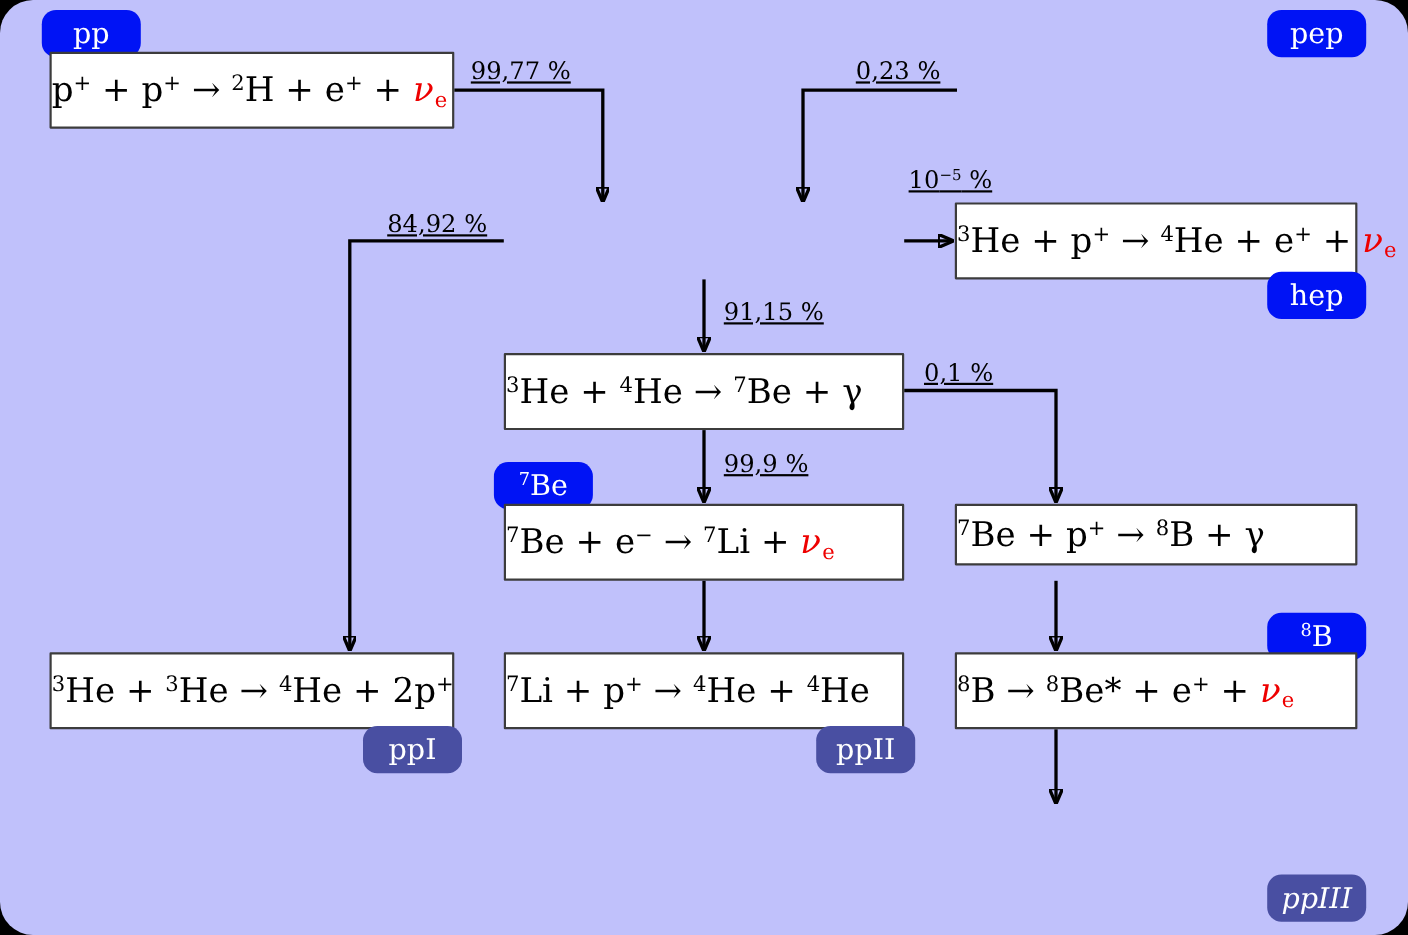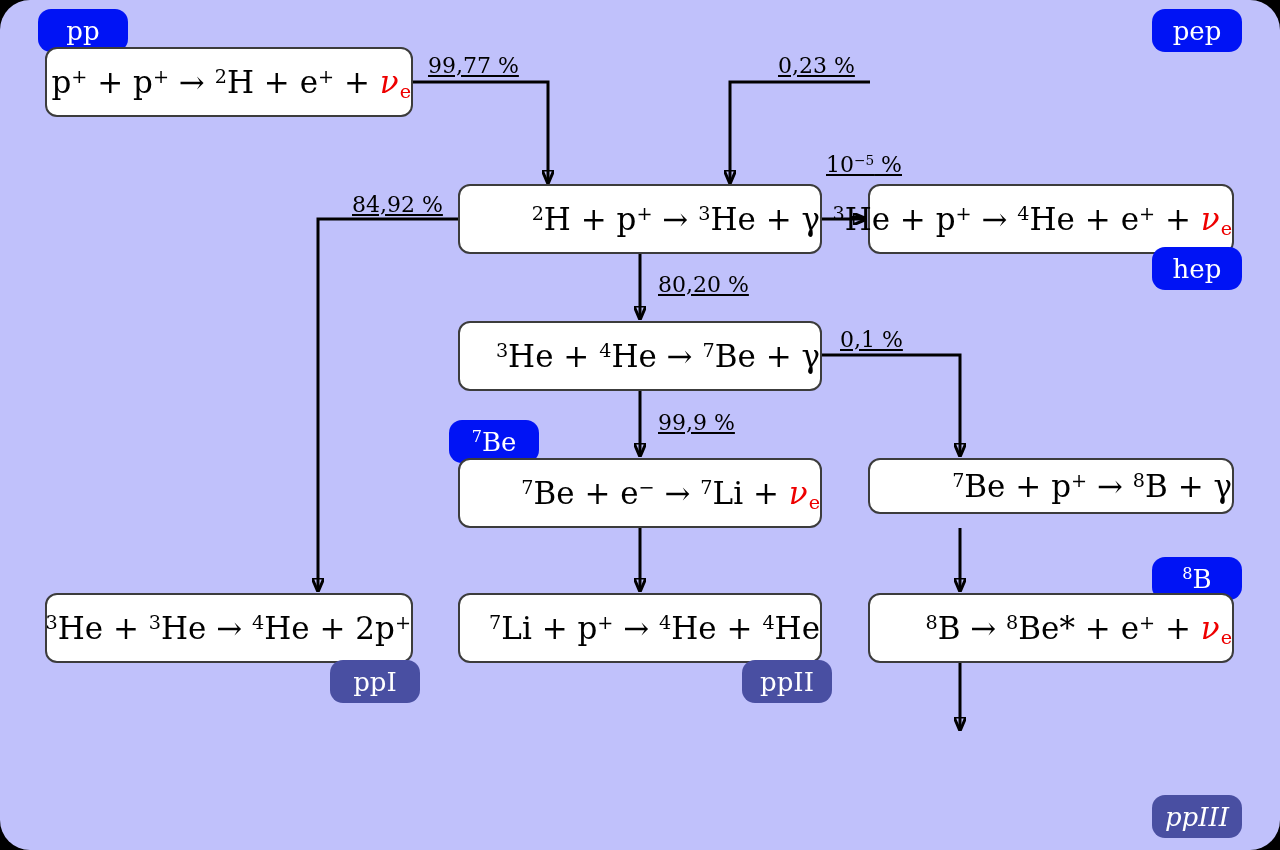--- a/index.html
+++ b/index.html
@@ -11,22 +11,22 @@
     overflow:hidden;
     font-family:"DejaVu Serif", serif;
     color:#000;
   }
   .arrows{position:absolute;left:0;top:0;z-index:1;}
   .arrows path{stroke:#000;stroke-width:3;fill:none;}
   .box{
     position:absolute;z-index:2;
     background:#ffffff;
     border:2px solid #3c3c3c;
-    border-radius:12px;
-    display:flex;align-items:center;justify-content:flex-end;
+    border-radius:1px;
+    display:flex;align-items:center;justify-content:flex-start;
     font-size:31px;
     box-sizing:border-box;
     white-space:nowrap;
   }
   .badge{
     position:absolute;
     width:90px;height:43px;
     background:#0013f5;
     color:#fff;
     border-radius:13px;
@@ -99,23 +99,20 @@
     <path d="M822 355 H960 V454" marker-end="url(#ah)"></path>
     <path d="M640 391 V454" marker-end="url(#ah)"></path>
     <path d="M640 528 V589" marker-end="url(#ah)"></path>
     <path d="M960 528 V589" marker-end="url(#ah)"></path>
     <path d="M960 663 V728" marker-end="url(#ah)"></path>
   </svg>
 
   <div class="box b-pp">
     <span><span>p</span><span class="sup">+</span><span> + </span><span>p</span><span class="sup">+</span><span> → </span><span class="sup">2</span><span>H + e</span><span class="sup">+</span><span> + </span><span class="red it">ν</span><span class="sub red">e</span></span>
   </div>
-  <div class="box b-dp">
-    <span><span class="sup">2</span><span>H + p</span><span class="sup">+</span><span> → </span><span class="sup">3</span><span>He + γ</span></span>
-  </div>
   <div class="box b-hep">
     <span><span class="sup">3</span><span>He + p</span><span class="sup">+</span><span> → </span><span class="sup">4</span><span>He + e</span><span class="sup">+</span><span> + </span><span class="red it">ν</span><span class="sub red">e</span></span>
   </div>
   <div class="box b-he34">
     <span><span class="sup">3</span><span>He + </span><span class="sup">4</span><span>He → </span><span class="sup">7</span><span>Be + γ</span></span>
   </div>
   <div class="box b-be7e">
     <span><span class="sup">7</span><span>Be + e</span><span class="sup">−</span><span> → </span><span class="sup">7</span><span>Li + </span><span class="red it">ν</span><span class="sub red">e</span></span>
   </div>
   <div class="box b-be7p">
@@ -153,17 +150,17 @@
     <span><span class="sup">8</span><span>B</span></span>
   </div>
   <div class="badge bottom slate g-ppiii">
     <span><span>ppIII</span></span>
   </div>
 
   <div class="pct l-pp">99,77 %</div>
   <div class="pct l-pep">0,23 %</div>
   <div class="pct l-hep"><span>10</span><span class="sup">−5</span><span> %</span></div>
   <div class="pct l-ppi">84,92 %</div>
-  <div class="pct l-he34">80,20 %</div>
+  <div class="pct l-he34">91,15 %</div>
   <div class="pct l-be7e">99,9 %</div>
   <div class="pct l-be7p">0,1 %</div>
 
 </div>
 
 </body></html>

